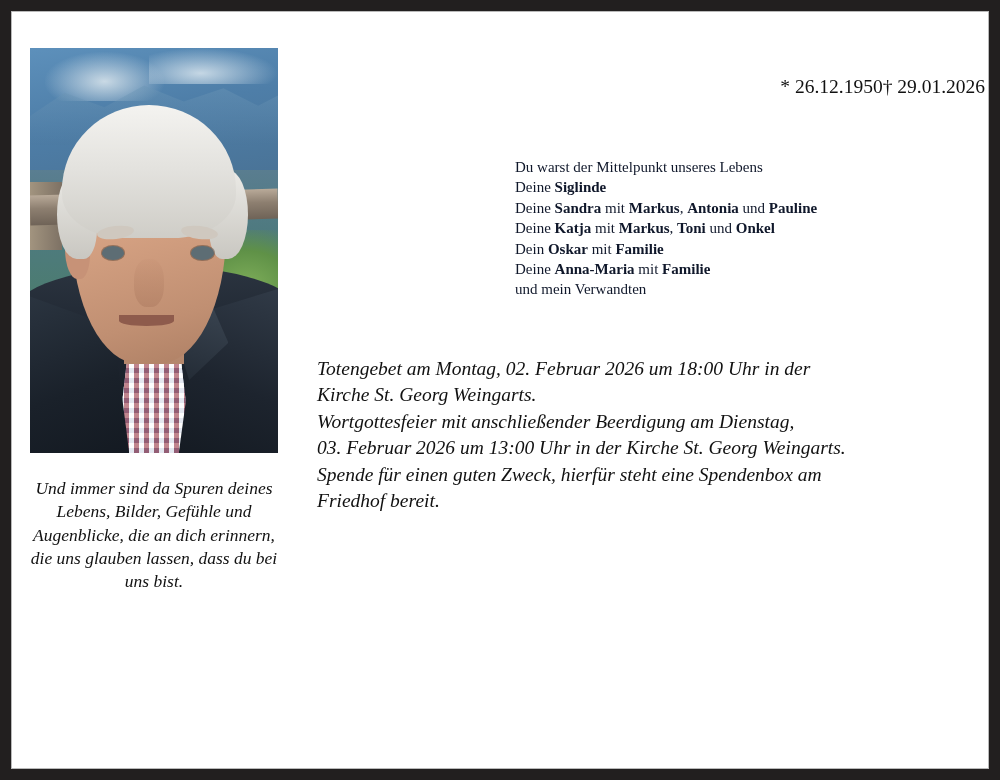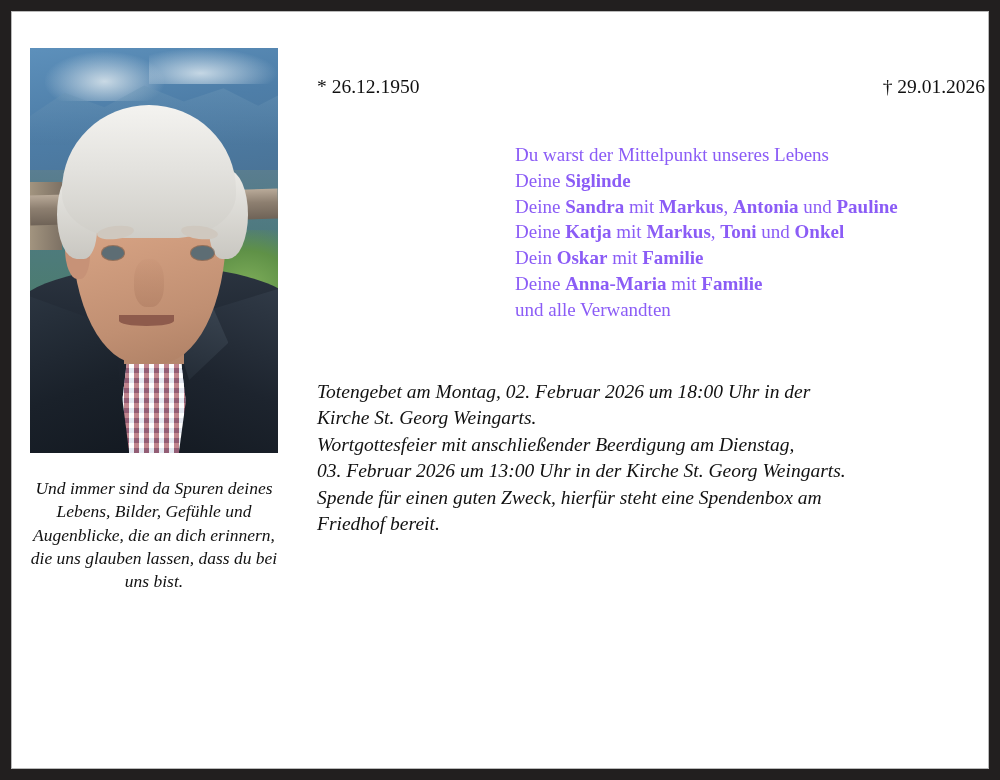--- a/index.html
+++ b/index.html
@@ -202,31 +202,31 @@
     font-size: 52px;
     font-weight: 400;
     line-height: 1.05;
     letter-spacing: 0.4px;
     color: #0b0b0b;
   }
 
   .life-dates {
     margin-top: 22px;
     display: flex;
-    justify-content: space-between;
+    justify-content: flex-end;
     font-size: 19.5px;
     color: #111;
   }
 
   .family-block {
-    margin-top: 44px;
+    margin-top: 59px;
     padding-left: 198px;
-    font-size: 19px;
+    font-size: 15px;
     line-height: 1.36;
-    color: #8b5cf6;
+    color: #0f172a;
   }
   .family-block .line { white-space: nowrap; }
   .family-block b { font-weight: 700; }
 
   .service-block {
     margin-top: 56px;
     font-size: 19.5px;
     line-height: 1.36;
     color: #111;
     font-style: italic;
@@ -299,21 +299,21 @@
         </div>
 
         <div class="line">
           <span>Dein </span><b>Oskar</b><span> mit </span><b>Familie</b>
         </div>
 
         <div class="line">
           <span>Deine </span><b>Anna-Maria</b><span> mit </span><b>Familie</b>
         </div>
 
-        <div class="line">und alle Verwandten</div>
+        <div class="line">und mein Verwandten</div>
       </div>
 
       <div class="service-block">
         <p>Totengebet am Montag, 02. Februar 2026 um 18:00 Uhr in der</p>
         <p>Kirche St. Georg Weingarts.</p>
         <p>Wortgottesfeier mit anschließender Beerdigung am Dienstag,</p>
         <p>03. Februar 2026 um 13:00 Uhr in der Kirche St. Georg Weingarts.</p>
         <p>Spende für einen guten Zweck, hierfür steht eine Spendenbox am</p>
         <p>Friedhof bereit.</p>
       </div>

